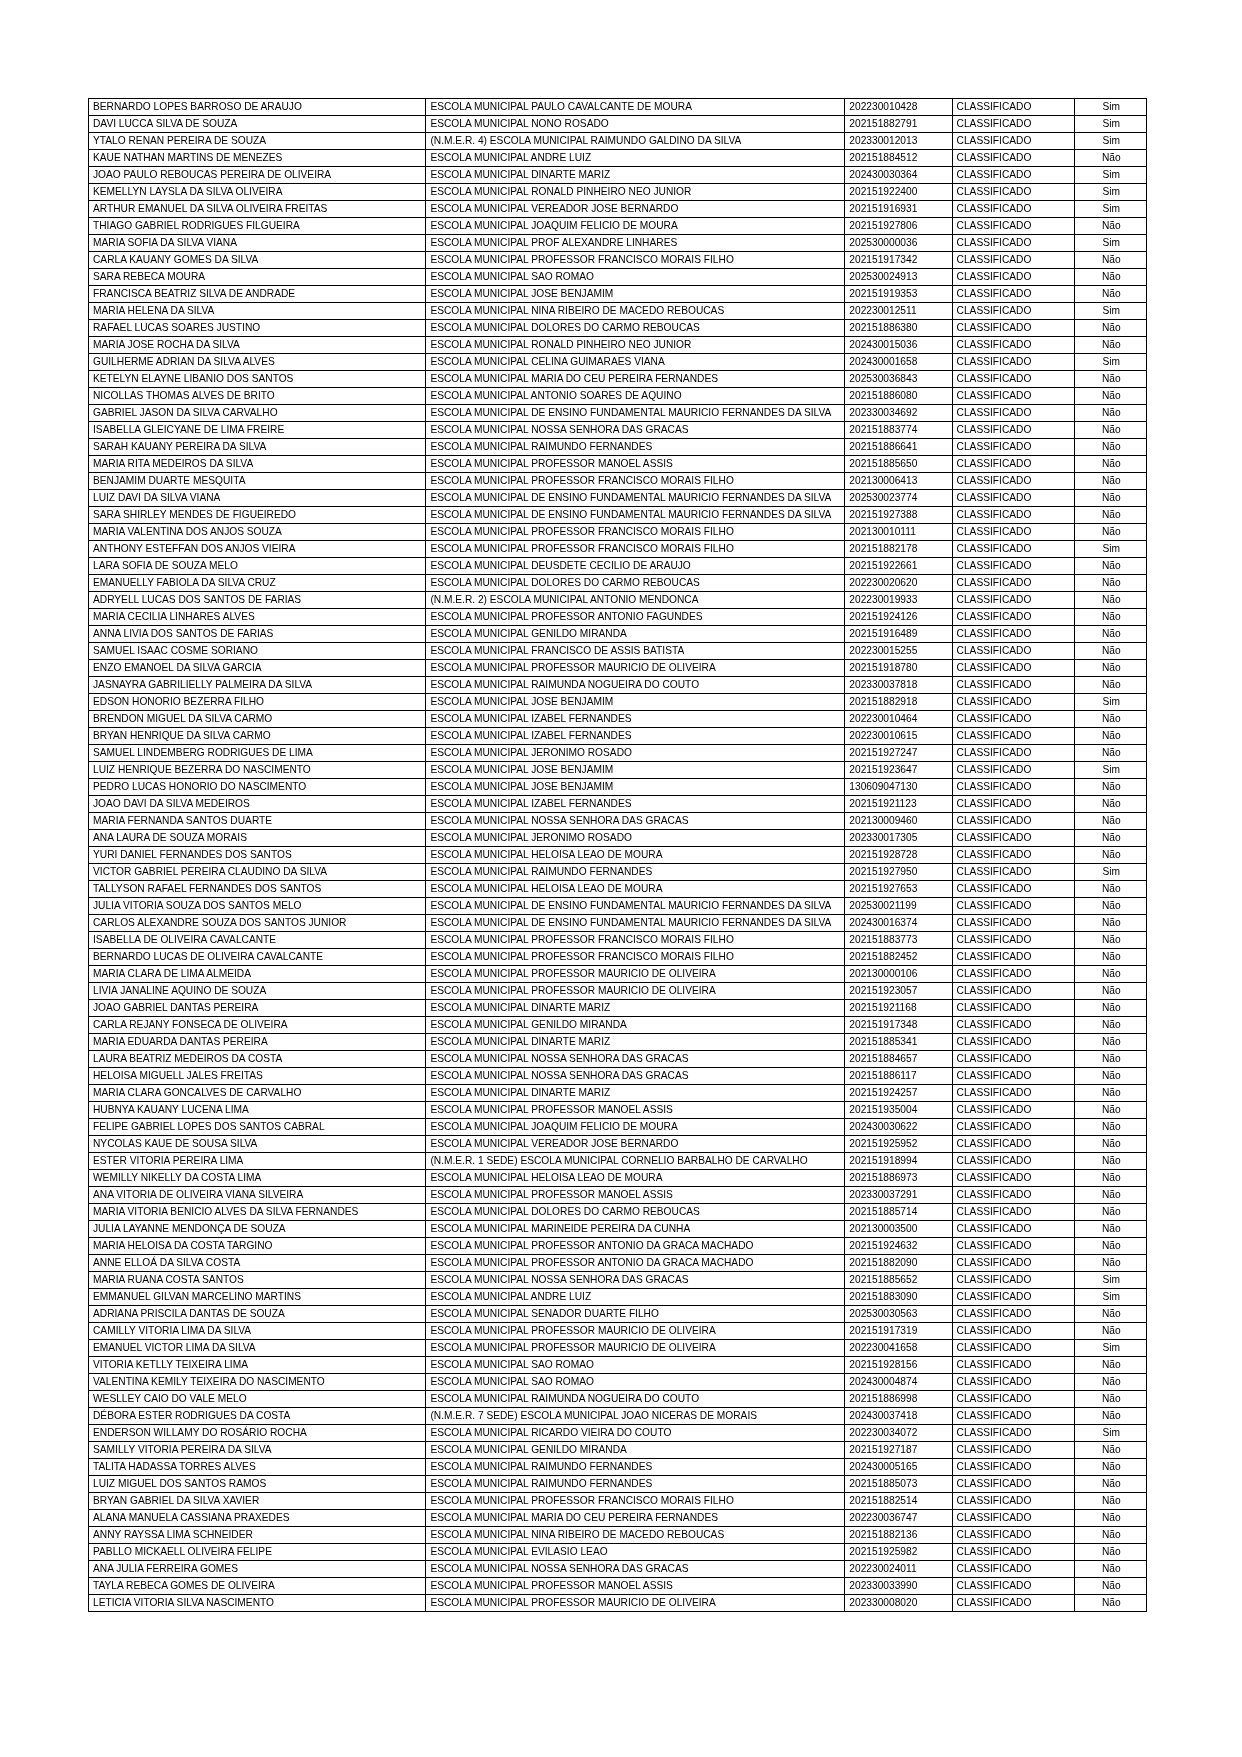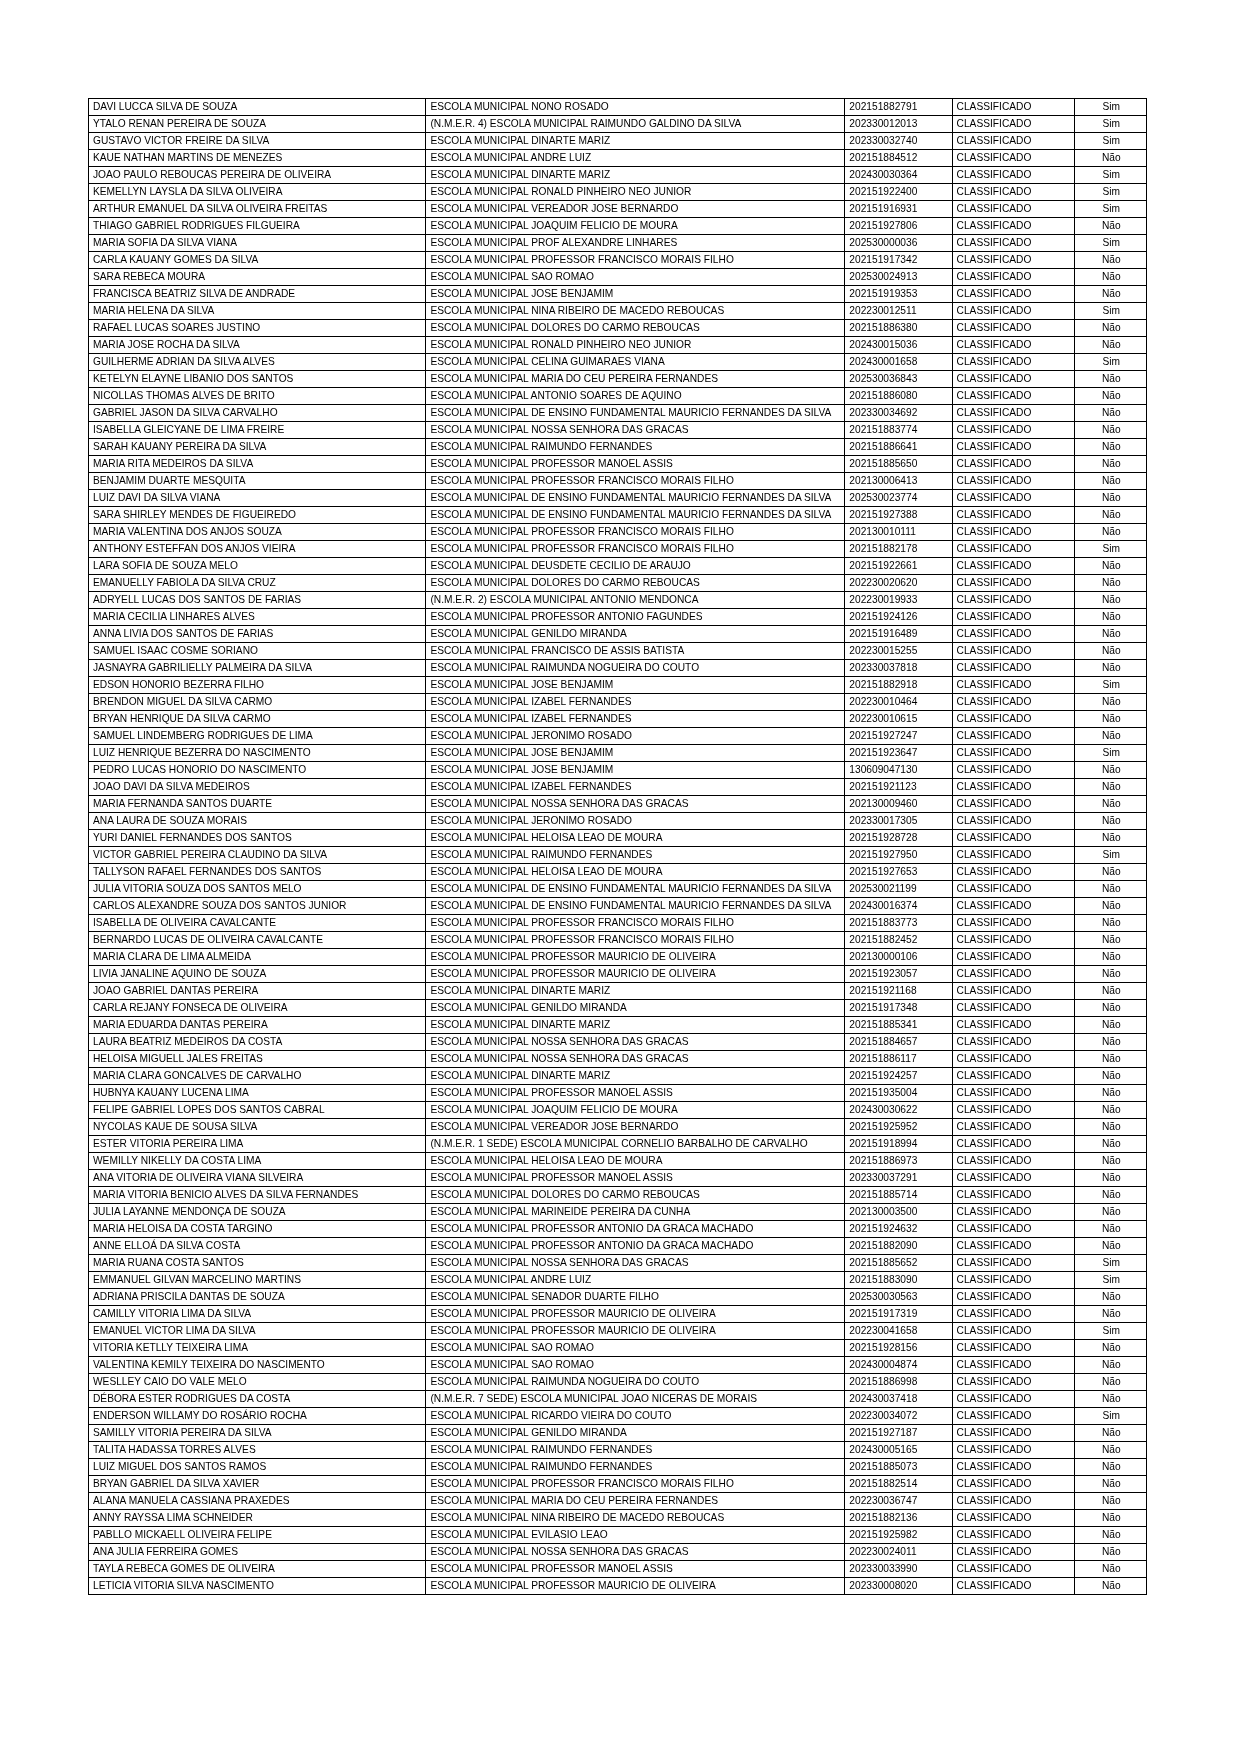--- a/index.html
+++ b/index.html
@@ -49,41 +49,41 @@
   <table class="roster">
     <colgroup>
       <col class="c-name">
       <col class="c-school">
       <col class="c-insc">
       <col class="c-status">
       <col class="c-cota">
     </colgroup>
     <tbody id="table-body">
         <tr>
+          <td class="name">BERNARDO LOPES BARROSO DE ARAUJO</td>
+          <td class="school">ESCOLA MUNICIPAL PAULO CAVALCANTE DE MOURA</td>
+          <td class="insc">202230010428</td>
+          <td class="status">CLASSIFICADO</td>
+          <td class="cota">Sim</td>
+        </tr>
+        <tr>
           <td class="name">DAVI LUCCA SILVA DE SOUZA</td>
           <td class="school">ESCOLA MUNICIPAL NONO ROSADO</td>
           <td class="insc">202151882791</td>
           <td class="status">CLASSIFICADO</td>
           <td class="cota">Sim</td>
         </tr>
         <tr>
           <td class="name">YTALO RENAN PEREIRA DE SOUZA</td>
           <td class="school">(N.M.E.R. 4) ESCOLA MUNICIPAL RAIMUNDO GALDINO DA SILVA</td>
           <td class="insc">202330012013</td>
           <td class="status">CLASSIFICADO</td>
           <td class="cota">Sim</td>
         </tr>
         <tr>
-          <td class="name">GUSTAVO VICTOR FREIRE DA SILVA</td>
-          <td class="school">ESCOLA MUNICIPAL DINARTE MARIZ</td>
-          <td class="insc">202330032740</td>
-          <td class="status">CLASSIFICADO</td>
-          <td class="cota">Sim</td>
-        </tr>
-        <tr>
           <td class="name">KAUE NATHAN MARTINS DE MENEZES</td>
           <td class="school">ESCOLA MUNICIPAL ANDRE LUIZ</td>
           <td class="insc">202151884512</td>
           <td class="status">CLASSIFICADO</td>
           <td class="cota">Não</td>
         </tr>
         <tr>
           <td class="name">JOAO PAULO REBOUCAS PEREIRA DE OLIVEIRA</td>
           <td class="school">ESCOLA MUNICIPAL DINARTE MARIZ</td>
           <td class="insc">202430030364</td>
@@ -276,20 +276,27 @@
           <td class="name">ANNA LIVIA DOS SANTOS DE FARIAS</td>
           <td class="school">ESCOLA MUNICIPAL GENILDO MIRANDA</td>
           <td class="insc">202151916489</td>
           <td class="status">CLASSIFICADO</td>
           <td class="cota">Não</td>
         </tr>
         <tr>
           <td class="name">SAMUEL ISAAC COSME SORIANO</td>
           <td class="school">ESCOLA MUNICIPAL FRANCISCO DE ASSIS BATISTA</td>
           <td class="insc">202230015255</td>
+          <td class="status">CLASSIFICADO</td>
+          <td class="cota">Não</td>
+        </tr>
+        <tr>
+          <td class="name">ENZO EMANOEL DA SILVA GARCIA</td>
+          <td class="school">ESCOLA MUNICIPAL PROFESSOR MAURICIO DE OLIVEIRA</td>
+          <td class="insc">202151918780</td>
           <td class="status">CLASSIFICADO</td>
           <td class="cota">Não</td>
         </tr>
         <tr>
           <td class="name">JASNAYRA GABRILIELLY PALMEIRA DA SILVA</td>
           <td class="school">ESCOLA MUNICIPAL RAIMUNDA NOGUEIRA DO COUTO</td>
           <td class="insc">202330037818</td>
           <td class="status">CLASSIFICADO</td>
           <td class="cota">Não</td>
         </tr>

